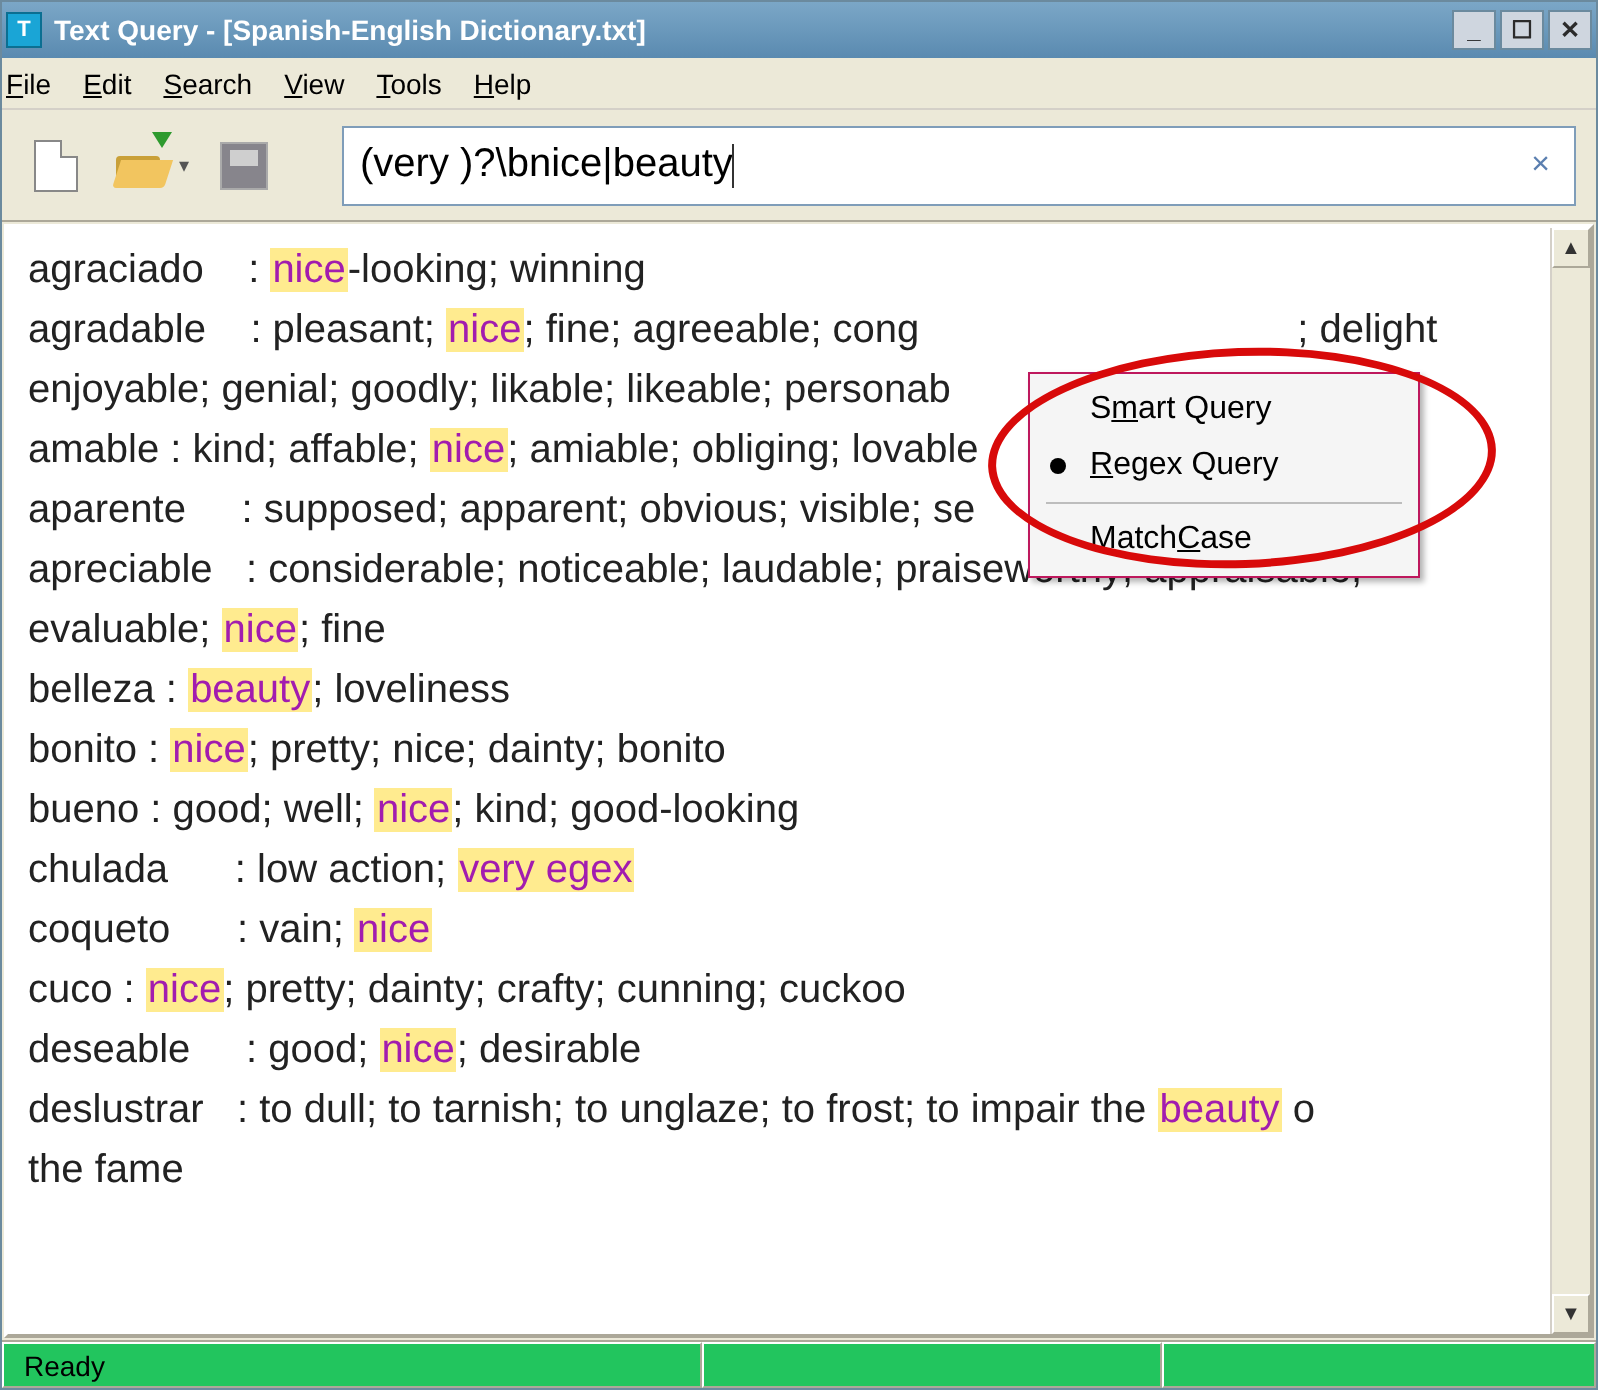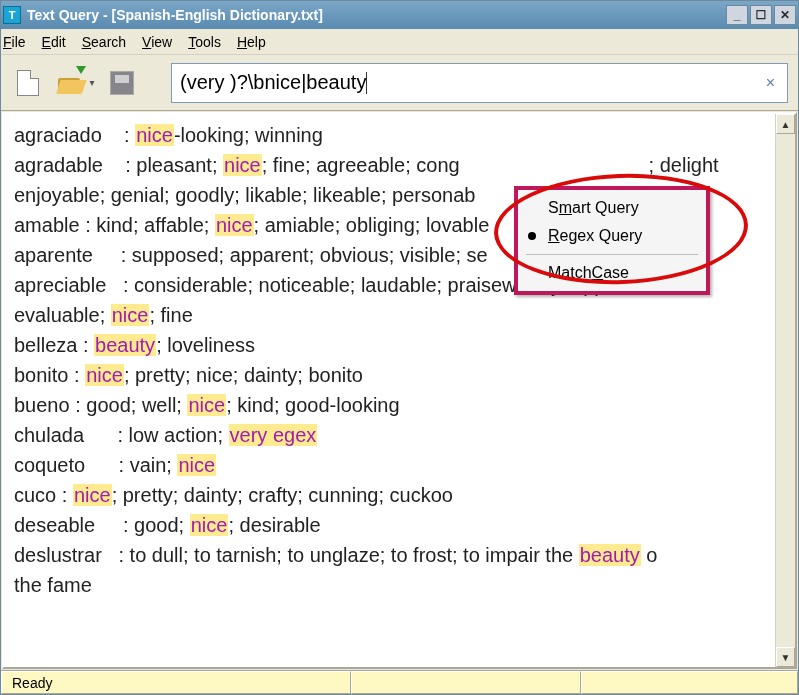--- a/index.html
+++ b/index.html
@@ -232,21 +232,21 @@
     color:#333;
   }
   .sb-track { flex: 1; background: #ece9d8; }
 
   .context-menu {
     position: absolute;
     top: 186px;
     left: 514px;
     width: 196px;
     background: #f5f5f5;
-    border: 4px solid #be185d;
+    border: 1px solid #be185d;
     box-shadow: 2px 2px 3px rgba(0,0,0,0.3);
     z-index: 20;
     padding: 4px 2px;
   }
   .cm-item {
     display: flex;
     align-items: center;
     height: 28px;
     padding: 0 8px 0 28px;
     font-size: 16px;
@@ -275,21 +275,21 @@
     width: 254px;
     height: 110px;
     border: 4px solid #d80a0a;
     border-radius: 50%;
     z-index: 25;
     pointer-events: none;
     transform: rotate(-2deg);
   }
   .statusbar {
     height: 24px;
-    background: #fef9c3;
+    background: #22c55e;
     border-top: 1px solid #aca899;
     display: flex;
     align-items: stretch;
   }
   .status-cell {
     border: 1px solid #fff;
     border-right-color: #aca899;
     border-bottom-color: #aca899;
     padding: 2px 10px;
     font-size: 14px;

